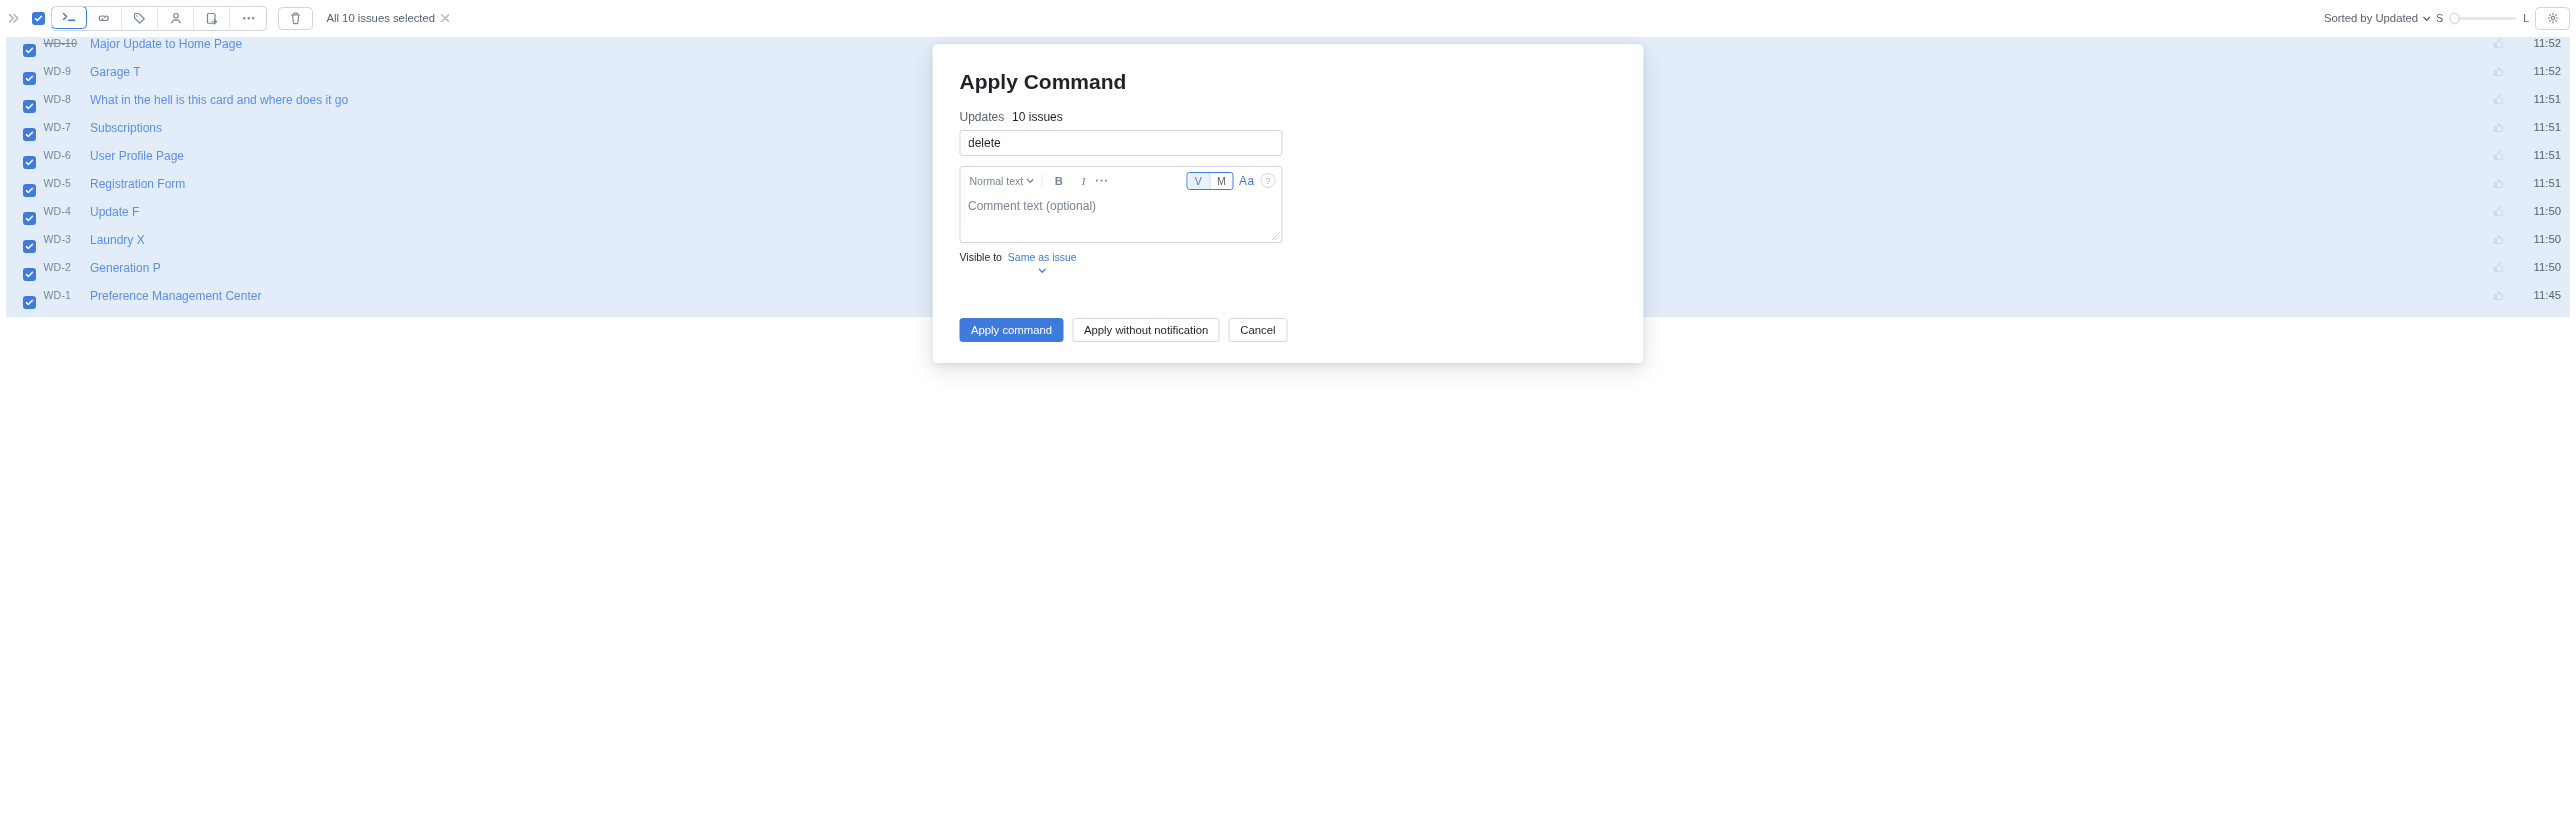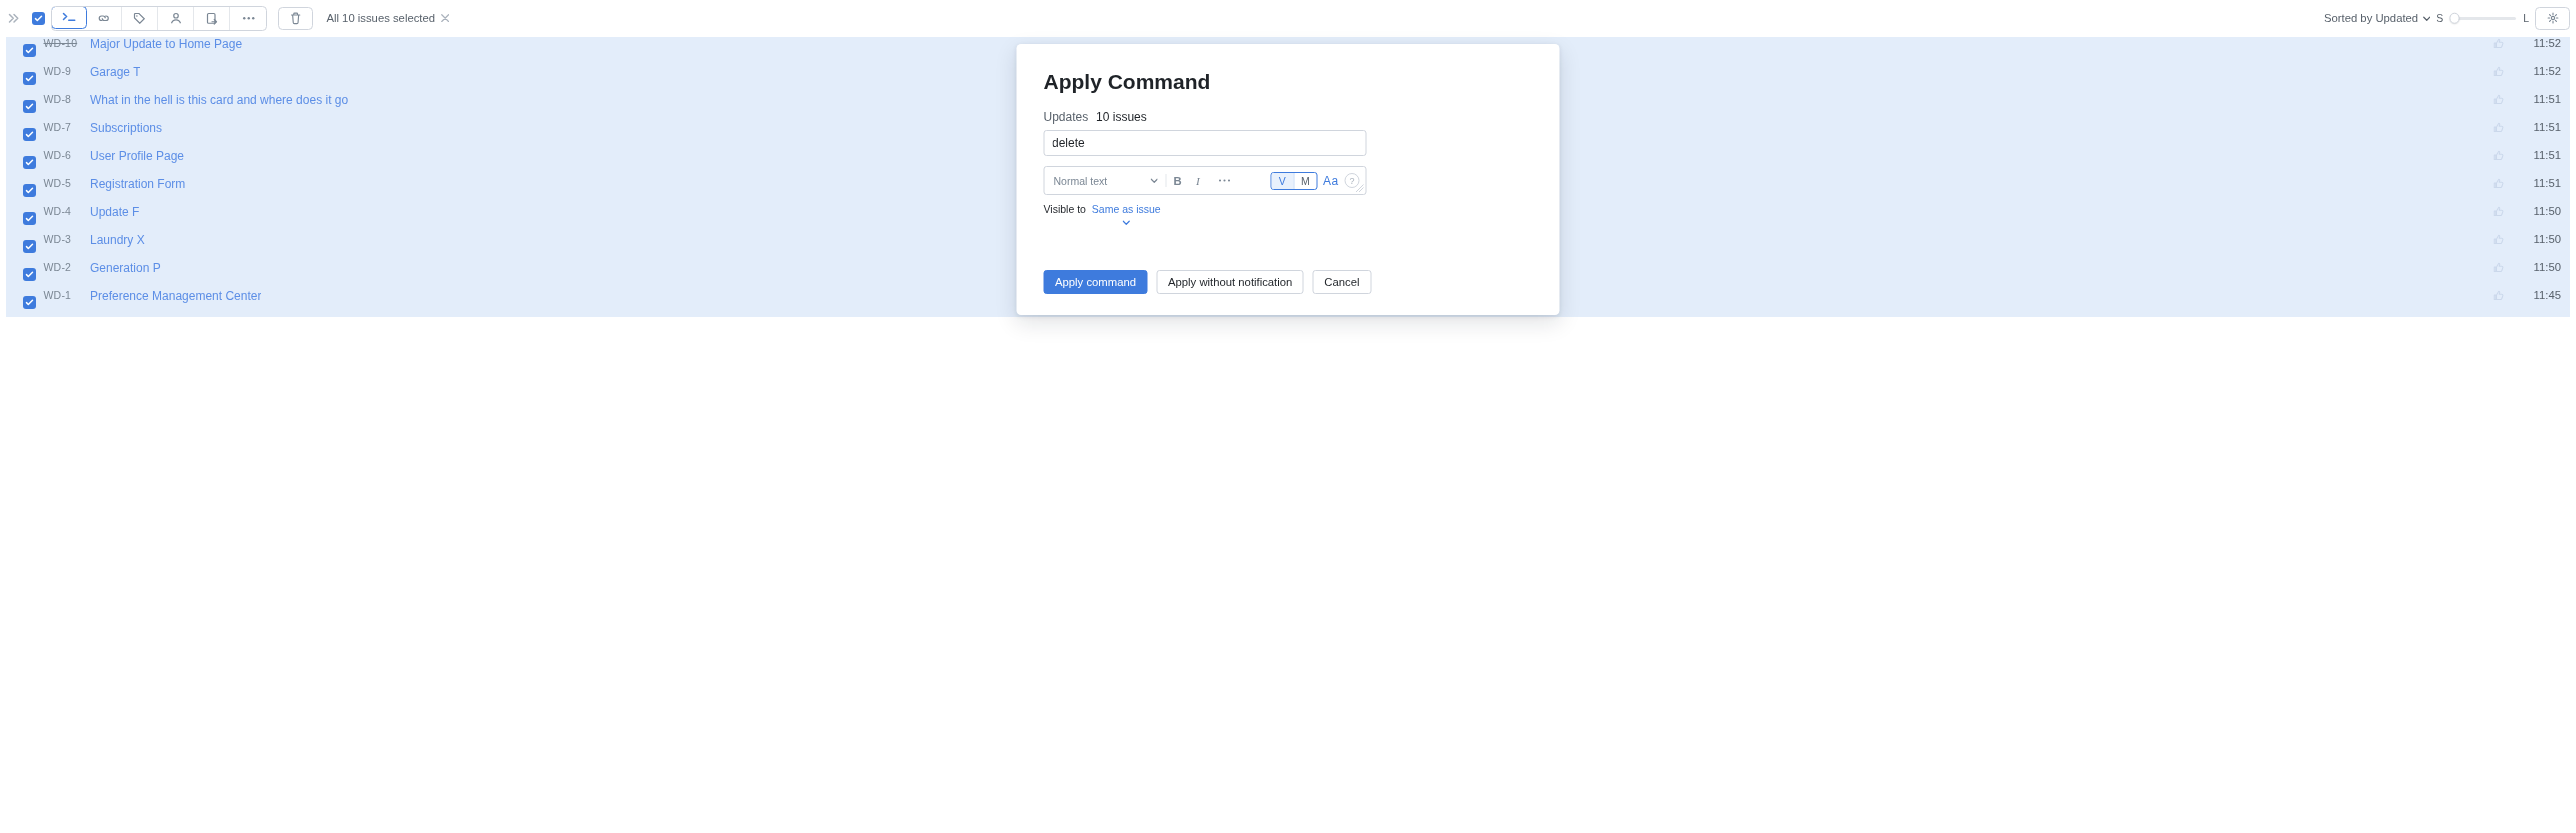--- a/index.html
+++ b/index.html
@@ -139,21 +139,21 @@
   }
   .row-spacer { flex: 1; }
   .thumb-icon { color: #c9d6ea; margin-right: 13.5px; opacity:.9; }
   .time { color: var(--gray-700); font-size: 11.3px; min-width: 35px; text-align: right; }
 
   
   .modal-wrap {
     position: absolute;
     left: 50%; top: 44px;
     transform: translateX(-50%);
-    width: 543px;
+    width: 711px;
     background: var(--white);
     border-radius: 4.5px;
     box-shadow: 0 7.5px 22.5px rgba(16,24,40,.12), 0 1.5px 4.5px rgba(16,24,40,.08);
     padding: 25.5px 27px 21px 27px;
   }
   .modal-title {
     font-size: 21px; font-weight: 700; margin: 0 0 16.5px 0;
   }
   .modal-grid {
     display: grid;
@@ -177,27 +177,26 @@
     border: 0.8px solid var(--gray-300);
     border-radius: 3px;
     position: relative;
   }
   .editor-toolbar {
     display: flex; align-items: center; gap: 3px;
     padding: 4.5px 6px;
   }
   .et-btn {
     height: 18px; min-width: 19.5px;
-    display:flex; align-items:center; justify-content:flex-start;
+    display:flex; align-items:center; justify-content:flex-end;
     color: var(--gray-500);
     border-radius: 2.3px;
     padding: 0 3px;
     cursor: pointer;
     font-size: 11.3px;
-    gap: 40px;
   }
   .et-sep { flex: 1; }
   .seg {
     display:flex; border:0.8px solid var(--blue); border-radius: 3px; overflow:hidden;
     height: 18px;
   }
   .seg .seg-btn {
     width: 22.5px; display:flex; align-items:center; justify-content:center;
     font-size: 10.5px; color: var(--gray-700); cursor:pointer;
   }
@@ -573,20 +572,23 @@
               </span>
             </div>
             <div class="et-sep"></div>
             <div class="seg">
               <div class="seg-btn sel">V</div>
               <div class="seg-btn">M</div>
             </div>
             <div class="et-btn et-aa">Aa</div>
             <div class="et-help">?</div>
           </div>
+          <div class="editor-area">
+            <span class="editor-placeholder">Comment text (optional)</span>
+          </div>
           <div class="editor-resize"></div>
         </div>
 
         <div class="vis-line">
           <span class="lbl">Visible to</span>
           <span class="val">
             <span>Same as issue</span>
             <span class="chev-down">
               <svg viewBox="0 0 10 10">
                   <path d="M1 3l4 4 4-4" fill="none" stroke="currentColor" stroke-width="1.6" stroke-linecap="round" stroke-linejoin="round"></path>

